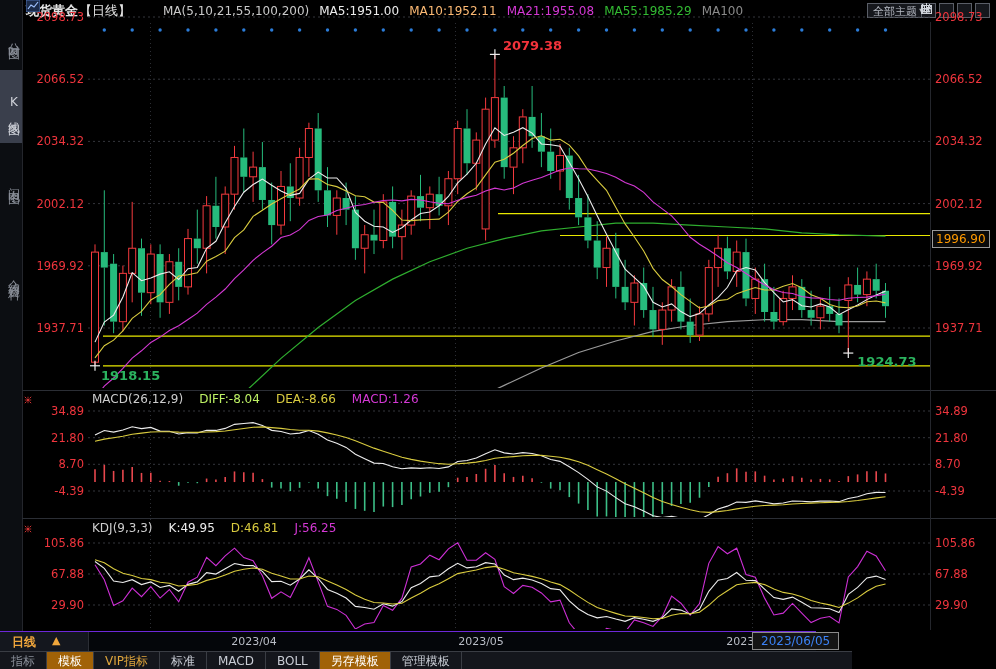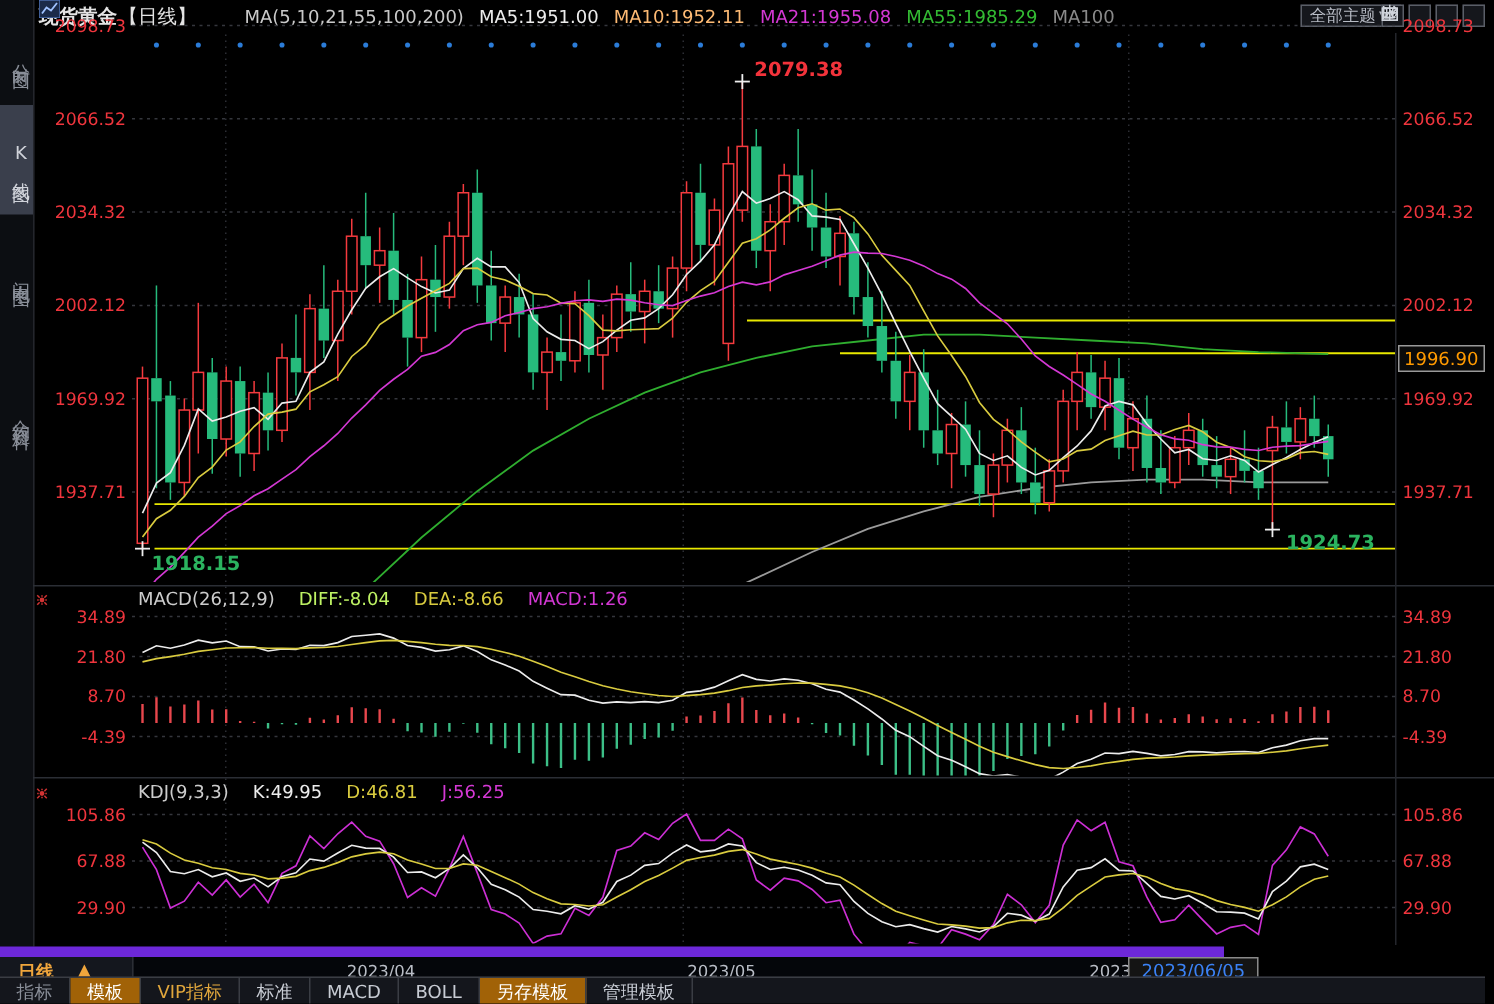--- a/index.html
+++ b/index.html
@@ -17,28 +17,28 @@
   #symbol{color:#e3e3e3;font-weight:bold;font-size:13px;}
   #period-bracket{color:#e3e3e3;font-size:13px;}
   .hdr-icon{width:14px;height:12px;display:inline-block;}
   #theme-area{position:absolute;right:62px;top:3px;display:flex;gap:6px;align-items:center;}
   #theme-btn{border:1px solid #5a5e67;color:#b9bdc6;font-size:11px;padding:0 5px;height:15px;line-height:15px;cursor:pointer;background:#15171c;}
   .tool-btn{width:15px;height:15px;border:1px solid #5a5e67;background:#15171c;cursor:pointer;padding:0;display:flex;align-items:center;justify-content:center;}
   #icon-row{position:absolute;right:-56px;top:0;display:flex;gap:3px;}
   
   .panel-hdr{display:flex;gap:16px;font-size:12px;white-space:nowrap;}
   
-  #xaxis-row{left:0;top:631px;width:816px;height:19px;background:#04060a;border-top:7px solid #6d28d9;text-align:center;}
+  #xaxis-row{left:0;top:631px;width:816px;height:19px;background:#04060a;border-top:1px solid #6d28d9;text-align:center;}
   #period-cell{position:absolute;left:0;top:0;width:88px;height:19px;background:#14171e;border-right:1px solid #2b2e35;}
   #period-label{position:absolute;left:12px;top:2px;color:#f0a63c;font-weight:bold;font-size:12px;}
   #period-arrow{position:absolute;left:52px;top:2px;color:#f0a63c;font-size:11px;}
   .month-label{position:absolute;top:3px;transform:translateX(-50%);color:#b9bdc6;font-size:11px;}
   #date-box{position:absolute;left:752px;top:0px;height:16px;line-height:16px;padding:0 8px;
             background:#141414;border:1px solid #8a8a8a;color:#3b82f6;font-size:12px;}
-  #tabbar{left:0;top:651px;width:990px;height:18px;background:#14161c;border-top:1px solid #3a3d44;display:flex;align-items:stretch;}
+  #tabbar{left:0;top:651px;width:852px;height:18px;background:#14161c;border-top:1px solid #3a3d44;display:flex;align-items:stretch;}
   .tab{padding:1px 11px;font-size:12px;color:#c8ccd4;border-right:1px solid #3a3d44;display:flex;align-items:center;cursor:pointer;}
   .tab.dim{color:#8a8f99;}
   .tab.vip{color:#e0a63c;}
   .tab.sel{background:#a16207;color:#ffffff;}
   
   #price-tag{left:932px;top:206px;border:1px solid #999;background:#0a0a0a;color:#ff9a00;
              font-size:12px;padding:1px 3px;margin-top:24px;}
   svg{position:absolute;left:0;top:0;}
   text{font-family:"DejaVu Sans","Liberation Sans",sans-serif;}
 </style>

